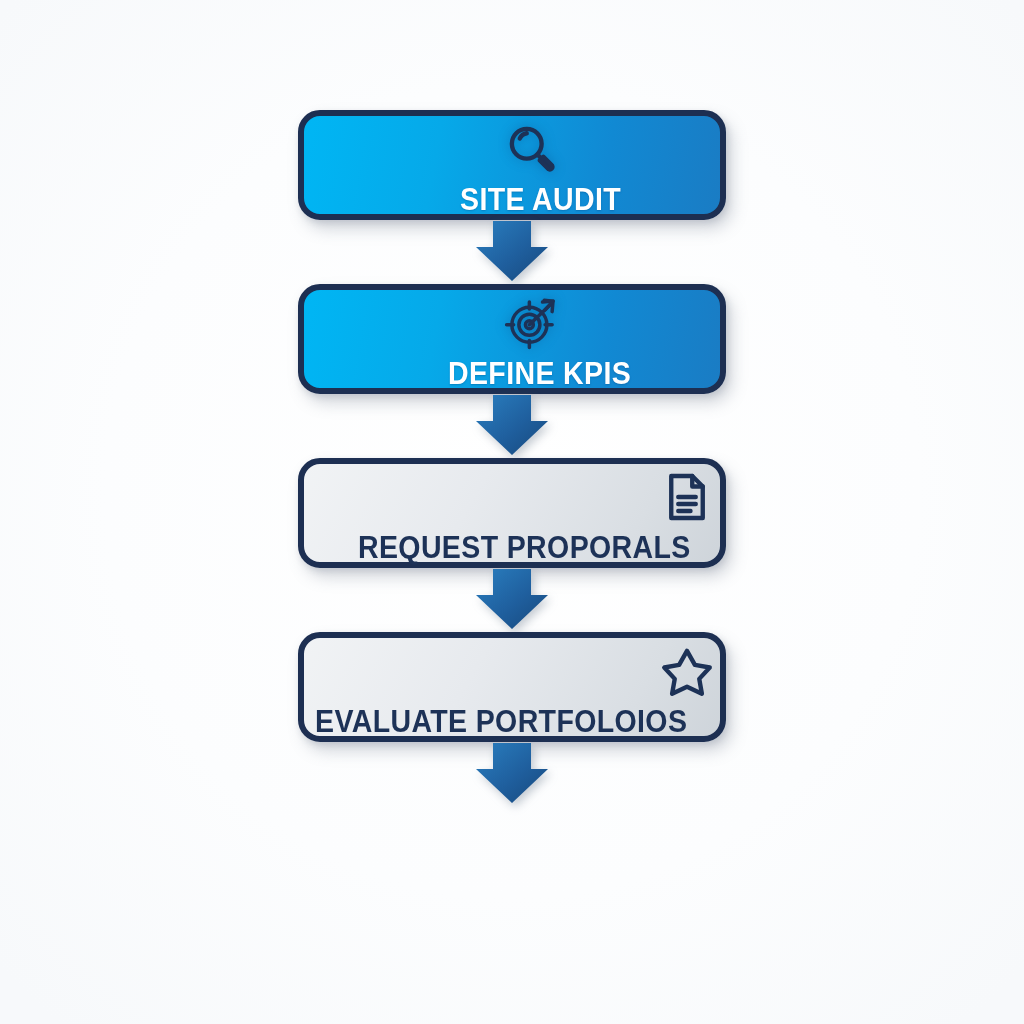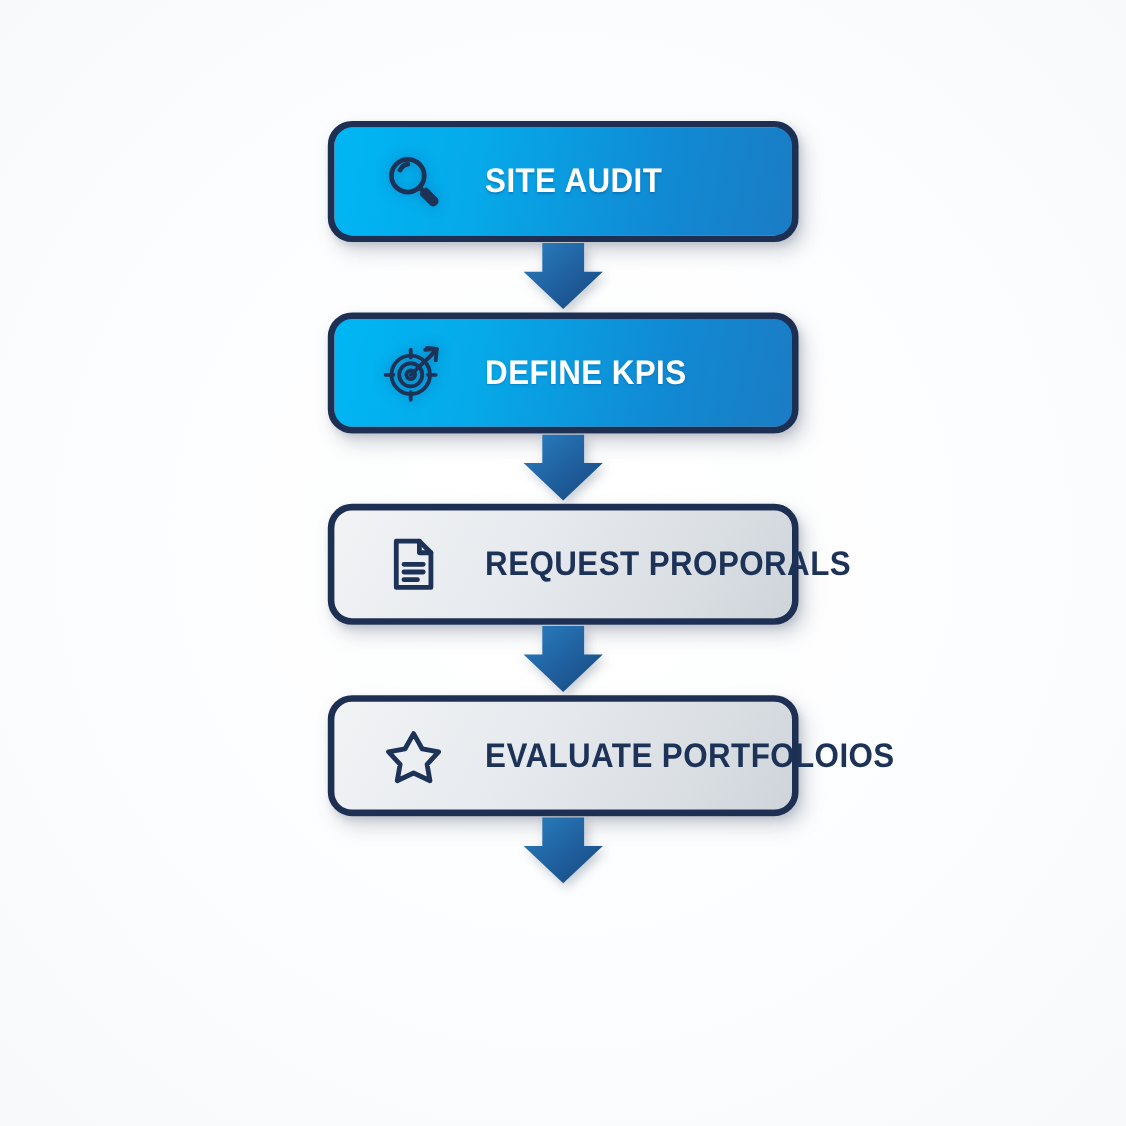--- a/index.html
+++ b/index.html
@@ -36,26 +36,28 @@
     box-sizing: border-box;
     width: 428px;
     height: 110px;
     border: 6px solid #1d2f52;
     border-radius: 22px;
     display: flex;
     align-items: center;
     padding-left: 39px;
     box-shadow: 6px 9px 16px rgba(100, 112, 130, 0.28),
                 2px 3px 6px rgba(90, 100, 120, 0.18);
+    flex-direction: column;
   }
   .step.blue {
     background: linear-gradient(100deg, #00b6f4 0%, #06a9e9 32%, #1189d3 72%, #1a7cc4 100%);
   }
   .step.gray {
     background: linear-gradient(120deg, #f1f3f5 0%, #e7eaee 40%, #d9dee3 78%, #ced4da 100%);
+    align-items: flex-end;
   }
   .icon-slot {
     flex: 0 0 auto;
     width: 66px;
     height: 66px;
     display: flex;
     align-items: center;
     justify-content: center;
   }
   .icon-slot svg {

